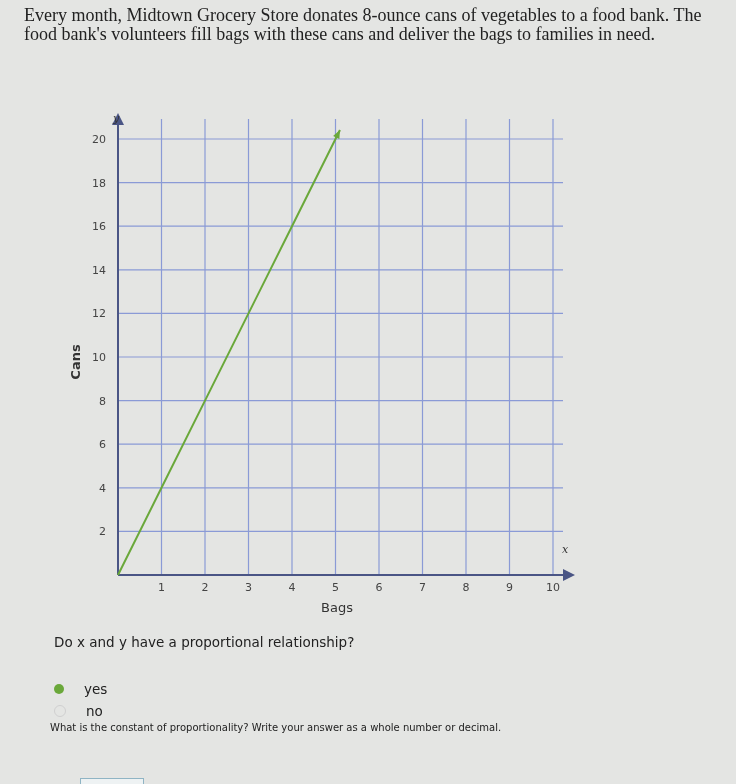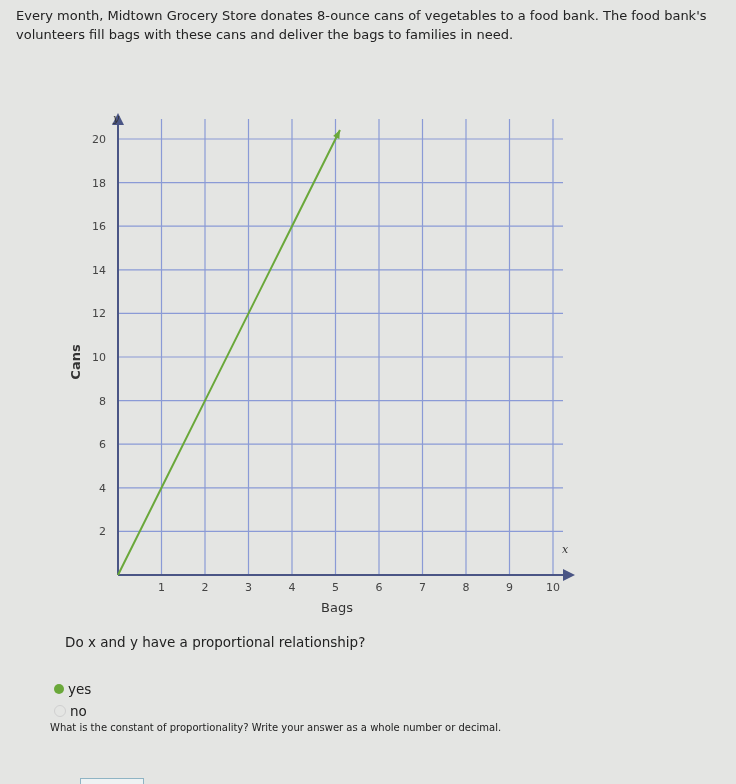--- a/index.html
+++ b/index.html
@@ -1,21 +1,21 @@
 <!DOCTYPE html>
 <html><head>
 <meta charset="utf-8">
 <style>
   html,body{margin:0;padding:0;}
   body{width:736px;height:784px;background:#e4e5e3;font-family:"DejaVu Sans","Liberation Sans",sans-serif;color:#222;position:relative;overflow:hidden;}
-  .intro{position:absolute;left:16px;top:6px;width:700px;font-size:13px;line-height:19px;}
+  .intro{position:absolute;left:24px;top:6px;width:700px;font-size:18px;line-height:19px;font-family:Liberation Serif, serif;}
   .intro p{margin:0 0 14px 0;}
   #chart{position:absolute;left:0;top:0;}
-  .question{position:absolute;left:65px;top:634px;font-size:13.5px;}
-  .radio-row{position:absolute;left:54px;font-size:13.5px;display:flex;align-items:center;gap:4px;}
+  .question{position:absolute;left:54px;top:634px;font-size:13.5px;}
+  .radio-row{position:absolute;left:54px;font-size:13.5px;display:flex;align-items:center;gap:20px;}
   .radio{width:10px;height:10px;border-radius:50%;display:inline-block;}
   .radio.checked{background:#6aa83a;}
   .radio.unchecked{background:transparent;border:1px solid #d0d0d0;}
   .q2{position:absolute;left:50px;top:722px;font-size:10px;}
   .answer-box{position:absolute;left:80px;top:778px;width:62px;height:20px;border:1px solid #8fb4c4;background:#eef2f3;}
 </style>
 </head>
 <body>
 
 <div class="intro">

